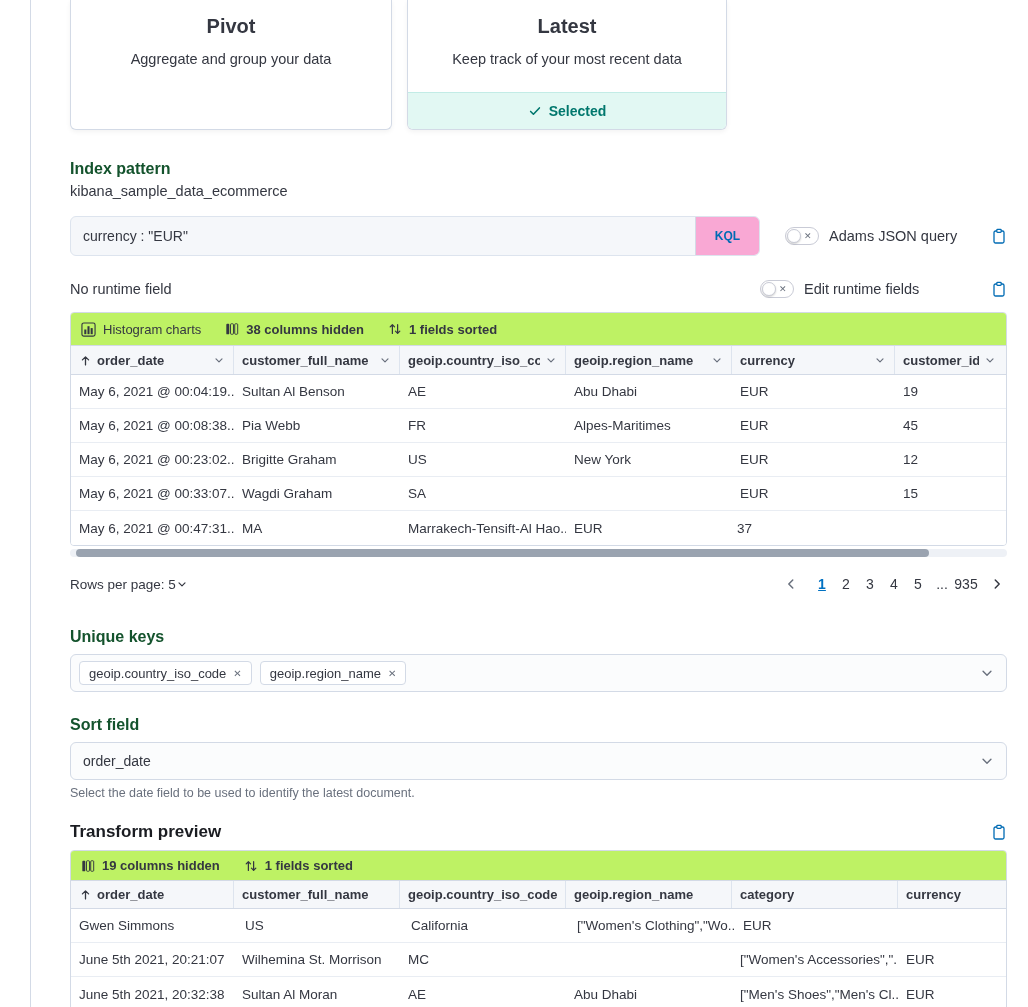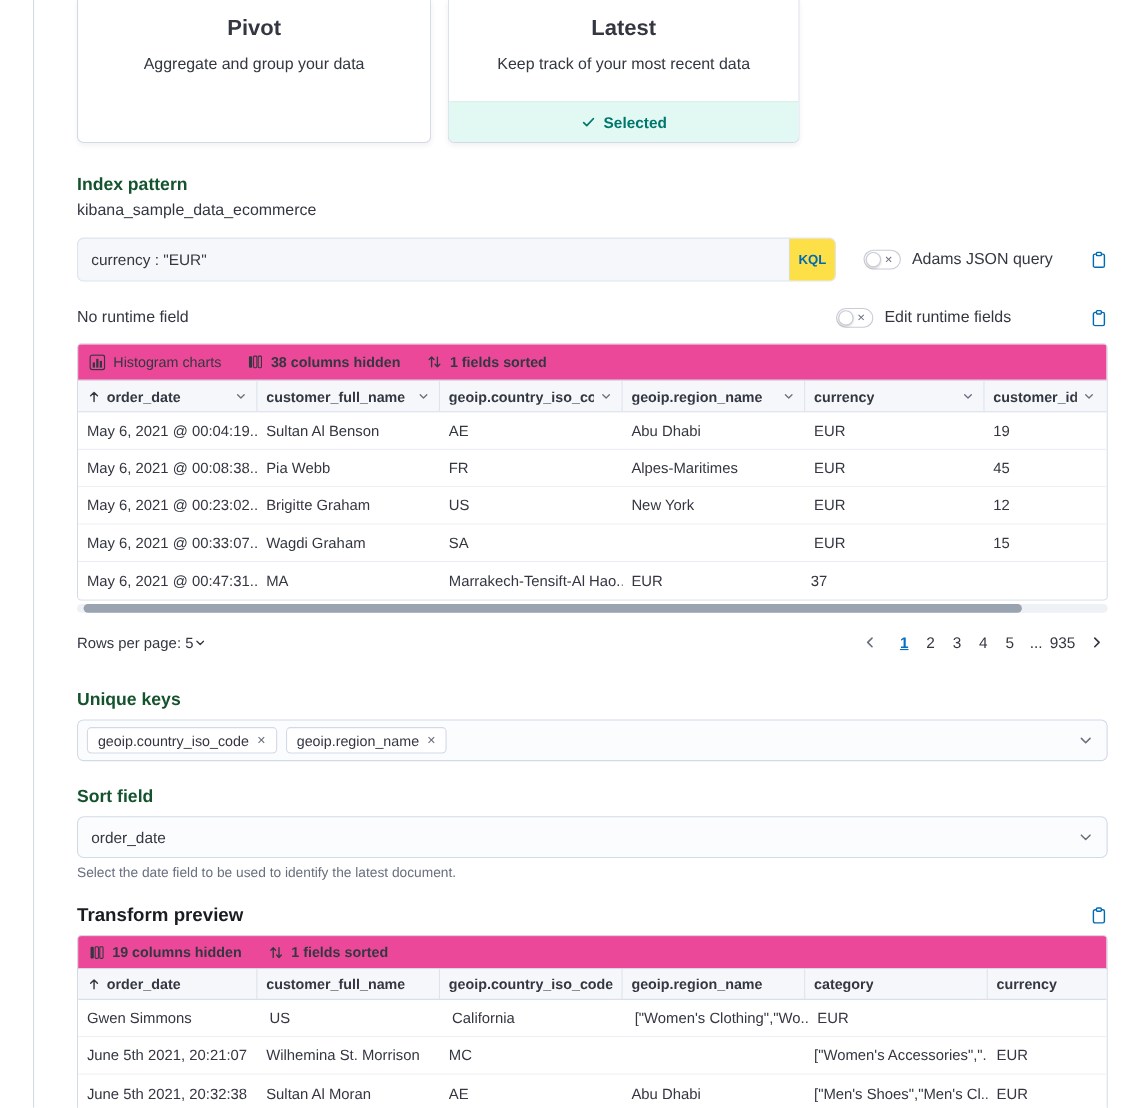--- a/index.html
+++ b/index.html
@@ -36,22 +36,22 @@
 
   .index-section { margin-top:30px; }
 
   
   .query-row { margin-top:17px; display:flex; align-items:center; }
   .query-bar {
     width:690px; height:40px; background:#f5f7fa; border:1px solid #dde4ee;
     border-radius:6px; display:flex; align-items:center; padding-left:12px; font-size:14px;
   }
   .kql-badge {
-    margin-left:auto; width:42px; height:38px; display:flex; align-items:center; justify-content:center;
-    background:#fde047; border-left:1px solid #d3dae6; border-radius:0 5px 5px 0;
+    margin-left:auto; width:64px; height:38px; display:flex; align-items:center; justify-content:center;
+    background:#f9a8d4; border-left:1px solid #d3dae6; border-radius:0 5px 5px 0;
     color:#006bb4; font-weight:700; font-size:12px; cursor:pointer;
   }
   .right-group { display:flex; align-items:center; margin-left:25px; flex:1; }
   .right-group .rg-label { margin-left:10px; font-size:14.5px; }
   .right-group .clip { margin-left:auto; }
 
   
   .switch {
     width:34px; height:18px; border:1px solid #c9cbd6; border-radius:10px; background:#fff;
     display:inline-flex; align-items:center; padding:1px; cursor:pointer; flex:none;
@@ -64,21 +64,21 @@
   
   .runtime-section { margin-top:24px; }
   .runtime-row { display:flex; align-items:center; margin-top:7px; }
   .runtime-row .rt-value { font-size:14.5px; }
   .runtime-row .right-group { margin-left:auto; flex:none; width:247px; }
 
   
   .dgrid { margin-top:14px; border:1px solid #d3dae6; border-radius:4px; background:#fff; overflow:hidden; }
   .dg-toolbar {
     display:flex; align-items:center; gap:24px; height:33px; padding:0 10px;
-    background:#ec4899; border-bottom:1px solid #d3dae6;
+    background:#bef264; border-bottom:1px solid #d3dae6;
   }
   .tbtn { display:inline-flex; align-items:center; gap:7px; font-size:13px; font-weight:600; color:#343741; cursor:pointer; }
   .tbtn.light { font-weight:500; }
   .dg-head { display:flex; background:#f5f7fa; border-bottom:1px solid #d3dae6; height:29px; }
   .dg-hcell {
     display:flex; align-items:center; gap:5px; padding:0 8px; font-size:13px; font-weight:700;
     border-right:1px solid #dde4ee; white-space:nowrap; overflow:hidden; cursor:pointer; flex:none;
   }
   .dg-hcell:last-child { border-right:none; }
   .dg-hcell .chev { margin-left:auto; color:#69707d; flex:none; }

